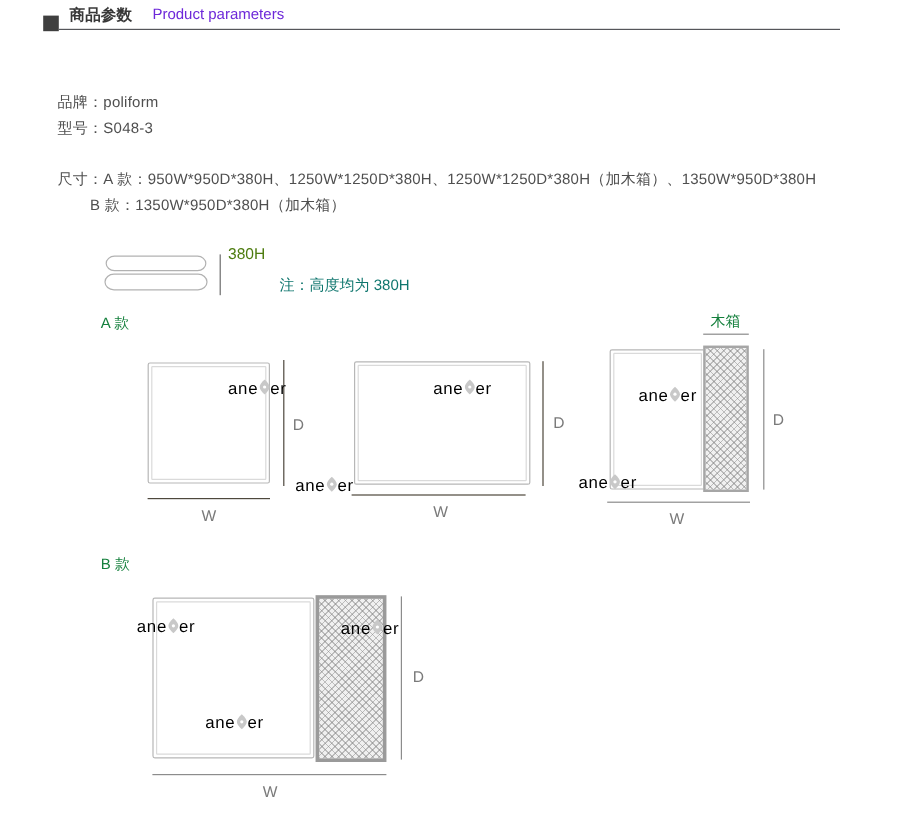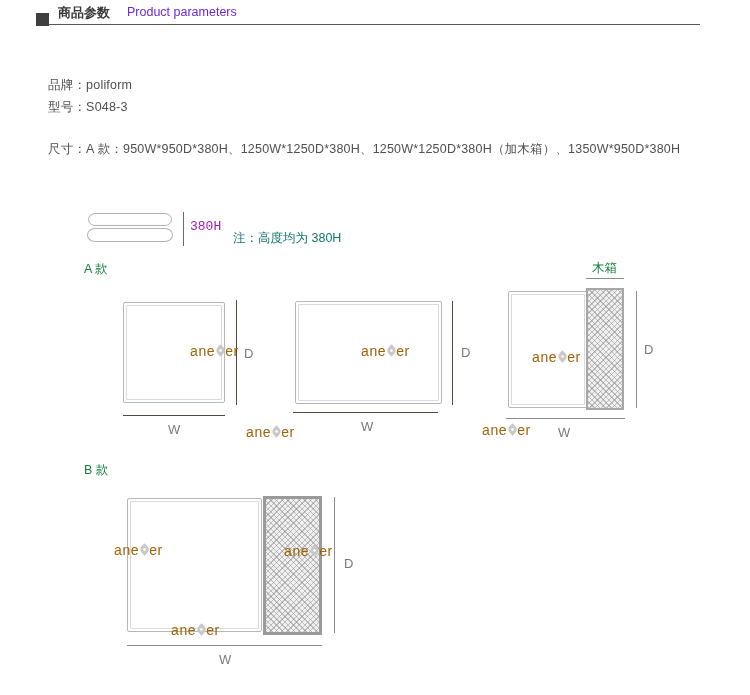--- a/index.html
+++ b/index.html
@@ -35,45 +35,45 @@
   }
   .hatch.thick { border-width:3px; border-color:#9a9a9a; }
   
   .dl { position:absolute; background:#8c8c8c; }
   .dl.v { width:1px; }
   .dl.h { height:1px; }
   .dl.dark { background:#4e483d; }
   
   .wm {
     position:absolute; display:inline-flex; align-items:center; z-index:3;
-    font-size:14px; letter-spacing:0.6px; color:#a16207; white-space:nowrap;
+    font-size:14px; letter-spacing:0.6px; color:#000000; white-space:nowrap;
     user-select:none;
-    margin-top:28px;
   }
   .wm svg { margin:0 0.5px 1px 0.5px; display:block; }
   .mubox-underline { position:absolute; height:1px; background:#8b8b8b; }
 </style>
 </head>
 <body>
 
 <div class="page">
 
   <div class="hdr-sq"></div>
   <div class="hdr-zh">商品参数</div>
   <div class="hdr-en">Product parameters</div>
   <div class="hdr-line"></div>
 
   <div class="spec" style="top:77px"><span>品牌：</span><span>poliform</span></div>
   <div class="spec" style="top:99px"><span>型号：</span><span>S048-3</span></div>
   <div class="spec" style="top:141px"><span>尺寸：</span><span>A 款：950W*950D*380H、1250W*1250D*380H、1250W*1250D*380H（加木箱）、1350W*950D*380H</span></div>
+  <div class="spec indent" style="top:163px"><span></span><span>B 款：1350W*950D*380H（加木箱）</span></div>
 
   <div class="cushion" style="left:88px; top:213px; width:84px; height:13px;"></div>
   <div class="cushion" style="left:87px; top:228px; width:86px; height:14px;"></div>
   <div class="hline-380"></div>
-  <div class="dim-label" style="left:190px; top:219px; color:#a21caf;font-family:Liberation Mono, monospace;">380H</div>
+  <div class="dim-label" style="left:190px; top:204px; color:#4d7c0f;">380H</div>
   <div class="lbl" style="left:233px; top:230px; color:#0f766e;">注：高度均为 380H</div>
 
   <div class="lbl" style="left:84px; top:261px;">A 款</div>
 
   <div class="frame" style="left:123px; top:302px; width:102px; height:101px;"></div>
   <div class="dl v dark" style="left:236px; top:300px; height:105px;"></div>
   <div class="dim-label" style="left:244px; top:346px;">D</div>
   <div class="dl h dark" style="left:123px; top:415px; width:102px;"></div>
   <div class="dim-label" style="left:168px; top:422px;">W</div>
 

